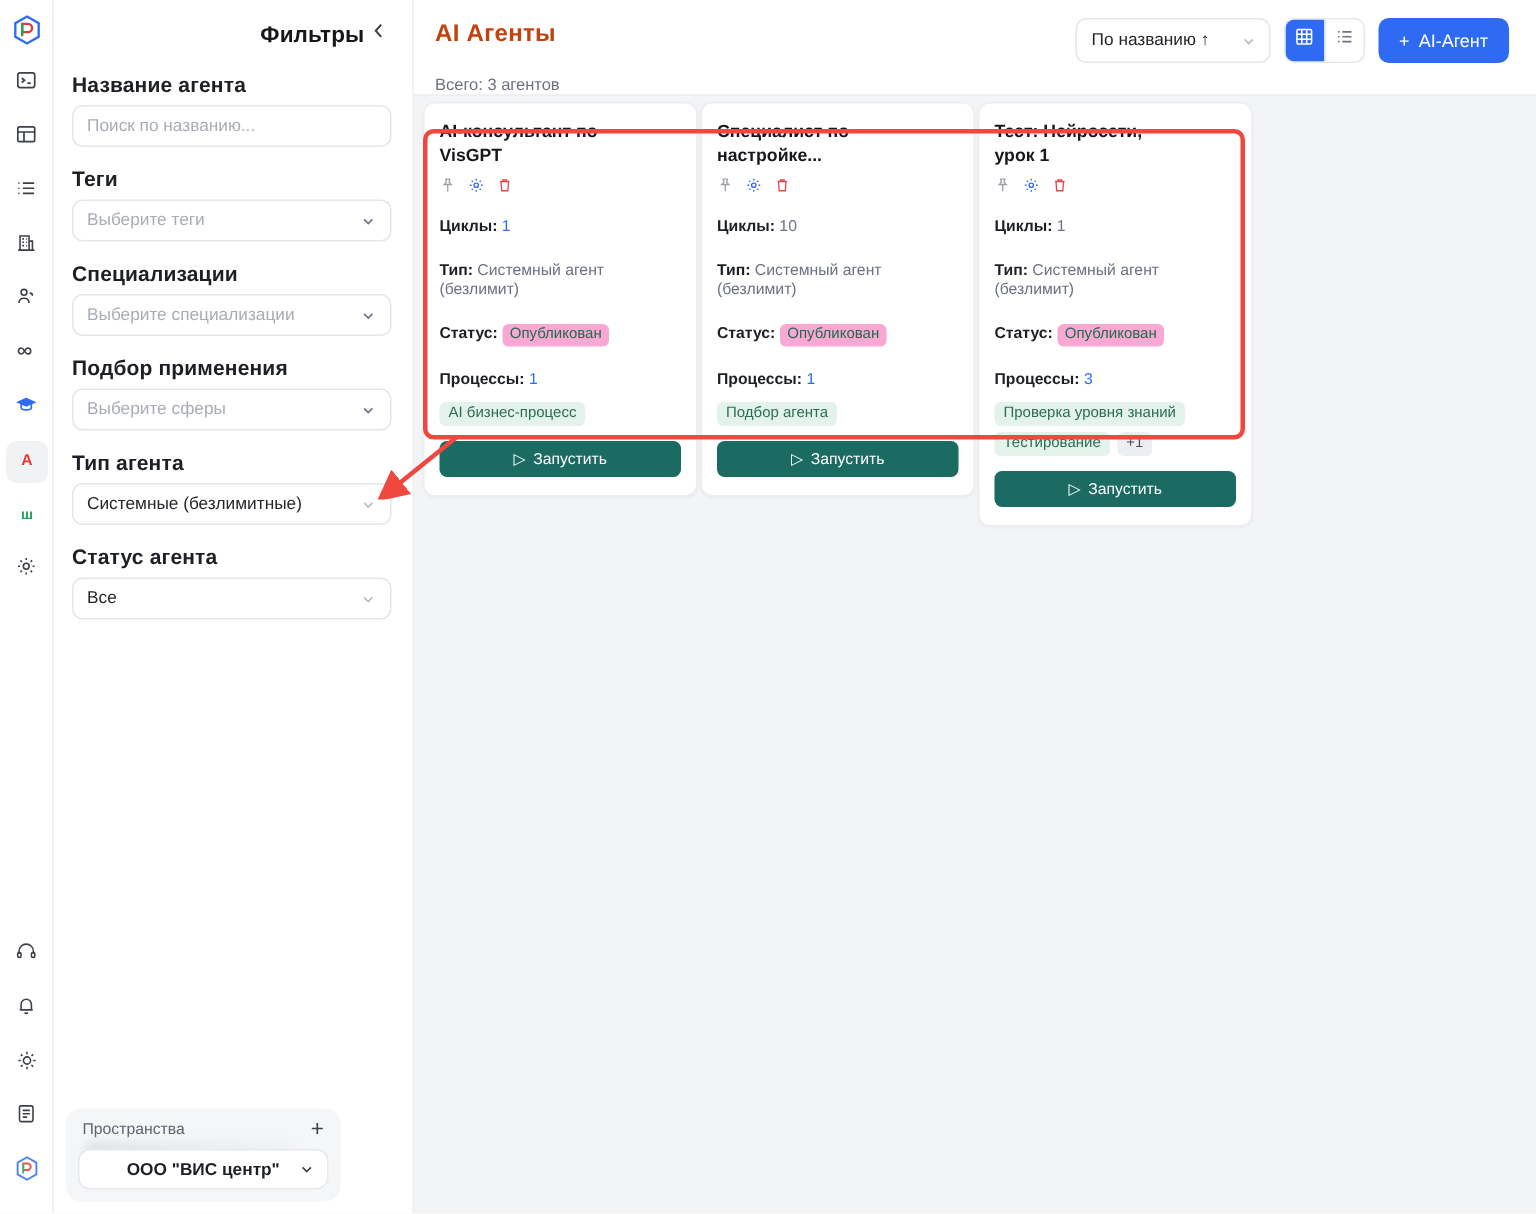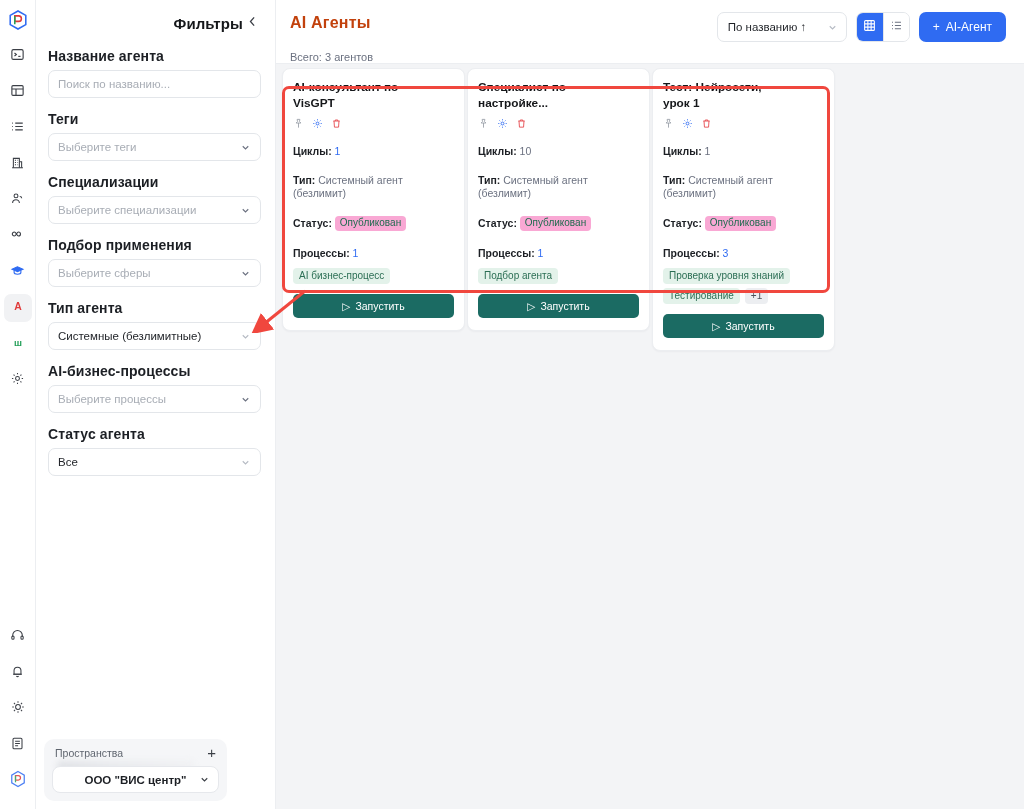--- a/index.html
+++ b/index.html
@@ -377,31 +377,20 @@
       <div class="control">
         <span class="val">Системные (безлимитные)</span>
         <span class="chev light">
           <svg width="11" height="11" viewBox="0 0 16 16" fill="none" stroke="currentColor" stroke-width="1.6">
               <path d="M4 6.2 8 10.2l4-4"></path>
             </svg>
         </span>
       </div>
     </div>
 
-    <div class="field">
-      <span class="field-label">AI-бизнес-процессы</span>
-      <div class="control">
-        <span class="ph">Выберите процессы</span>
-        <span class="chev">
-          <svg width="11" height="11" viewBox="0 0 16 16" fill="none" stroke="currentColor" stroke-width="1.6">
-              <path d="M4 6.2 8 10.2l4-4"></path>
-            </svg>
-        </span>
-      </div>
-    </div>
 
     <div class="field">
       <span class="field-label">Статус агента</span>
       <div class="control">
         <span class="val">Все</span>
         <span class="chev light">
           <svg width="11" height="11" viewBox="0 0 16 16" fill="none" stroke="currentColor" stroke-width="1.6">
               <path d="M4 6.2 8 10.2l4-4"></path>
             </svg>
         </span>

